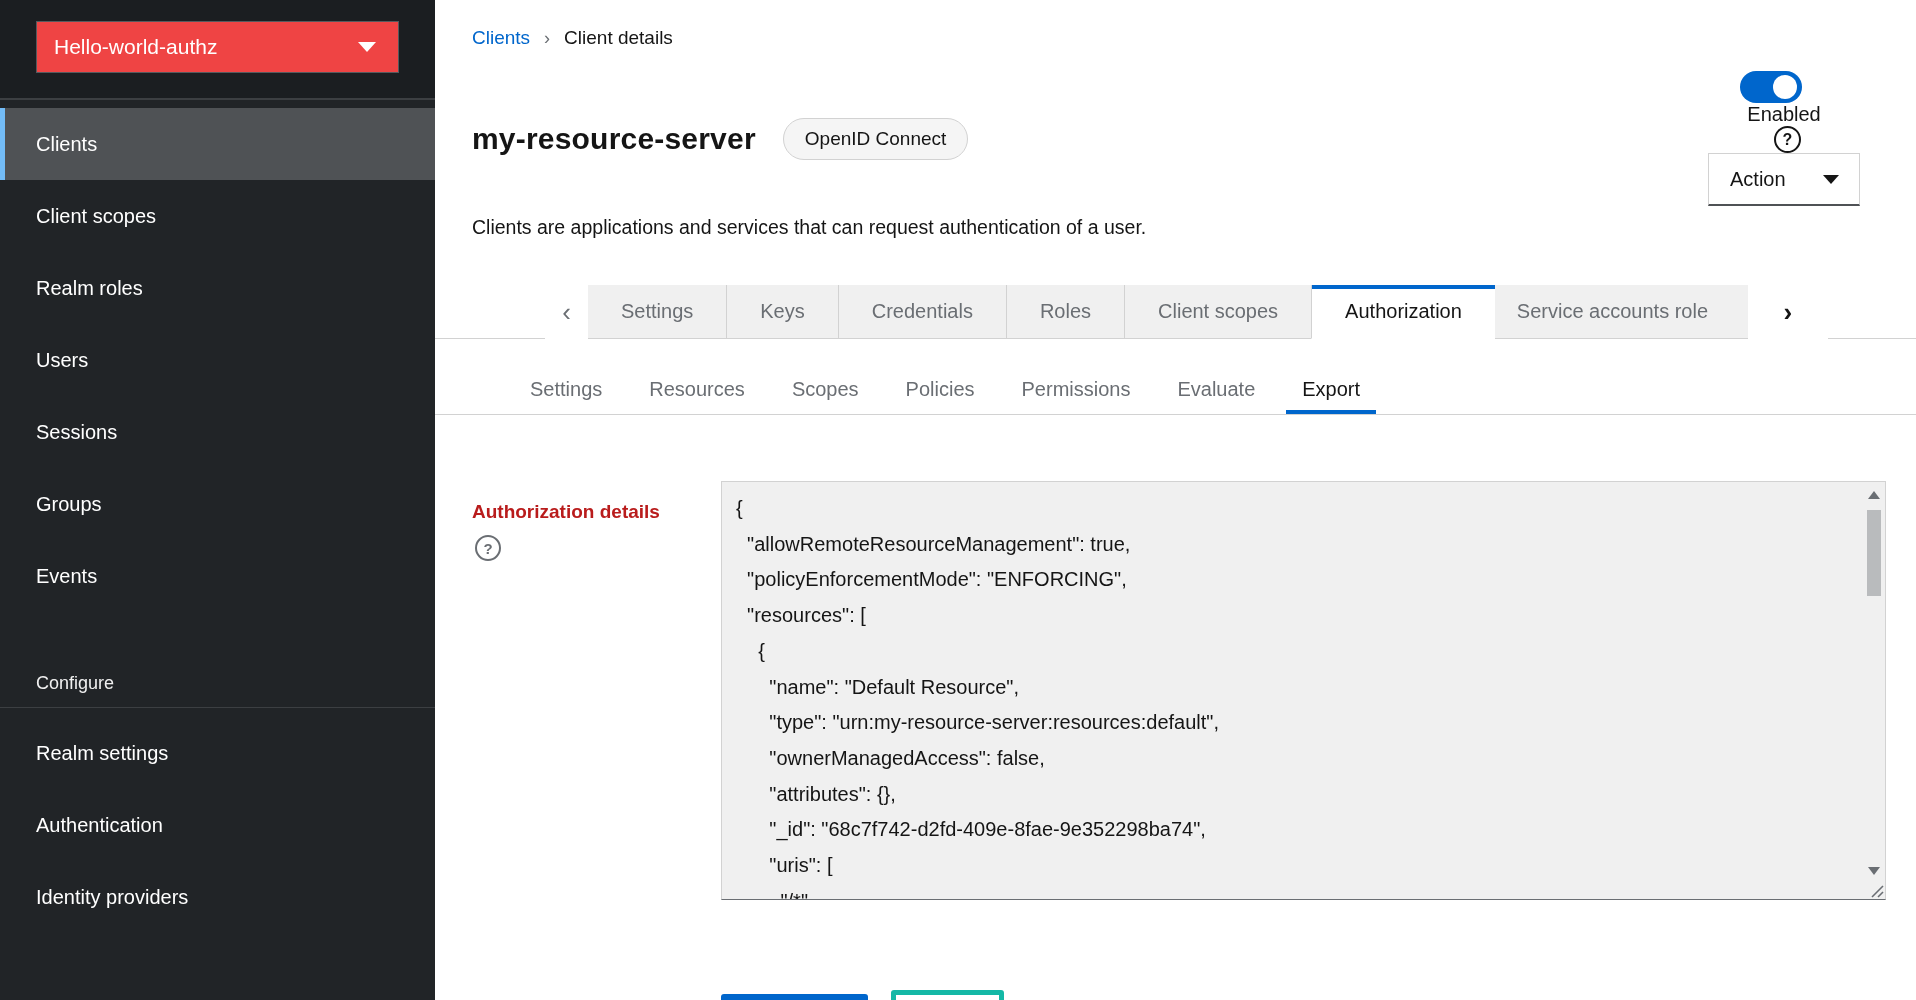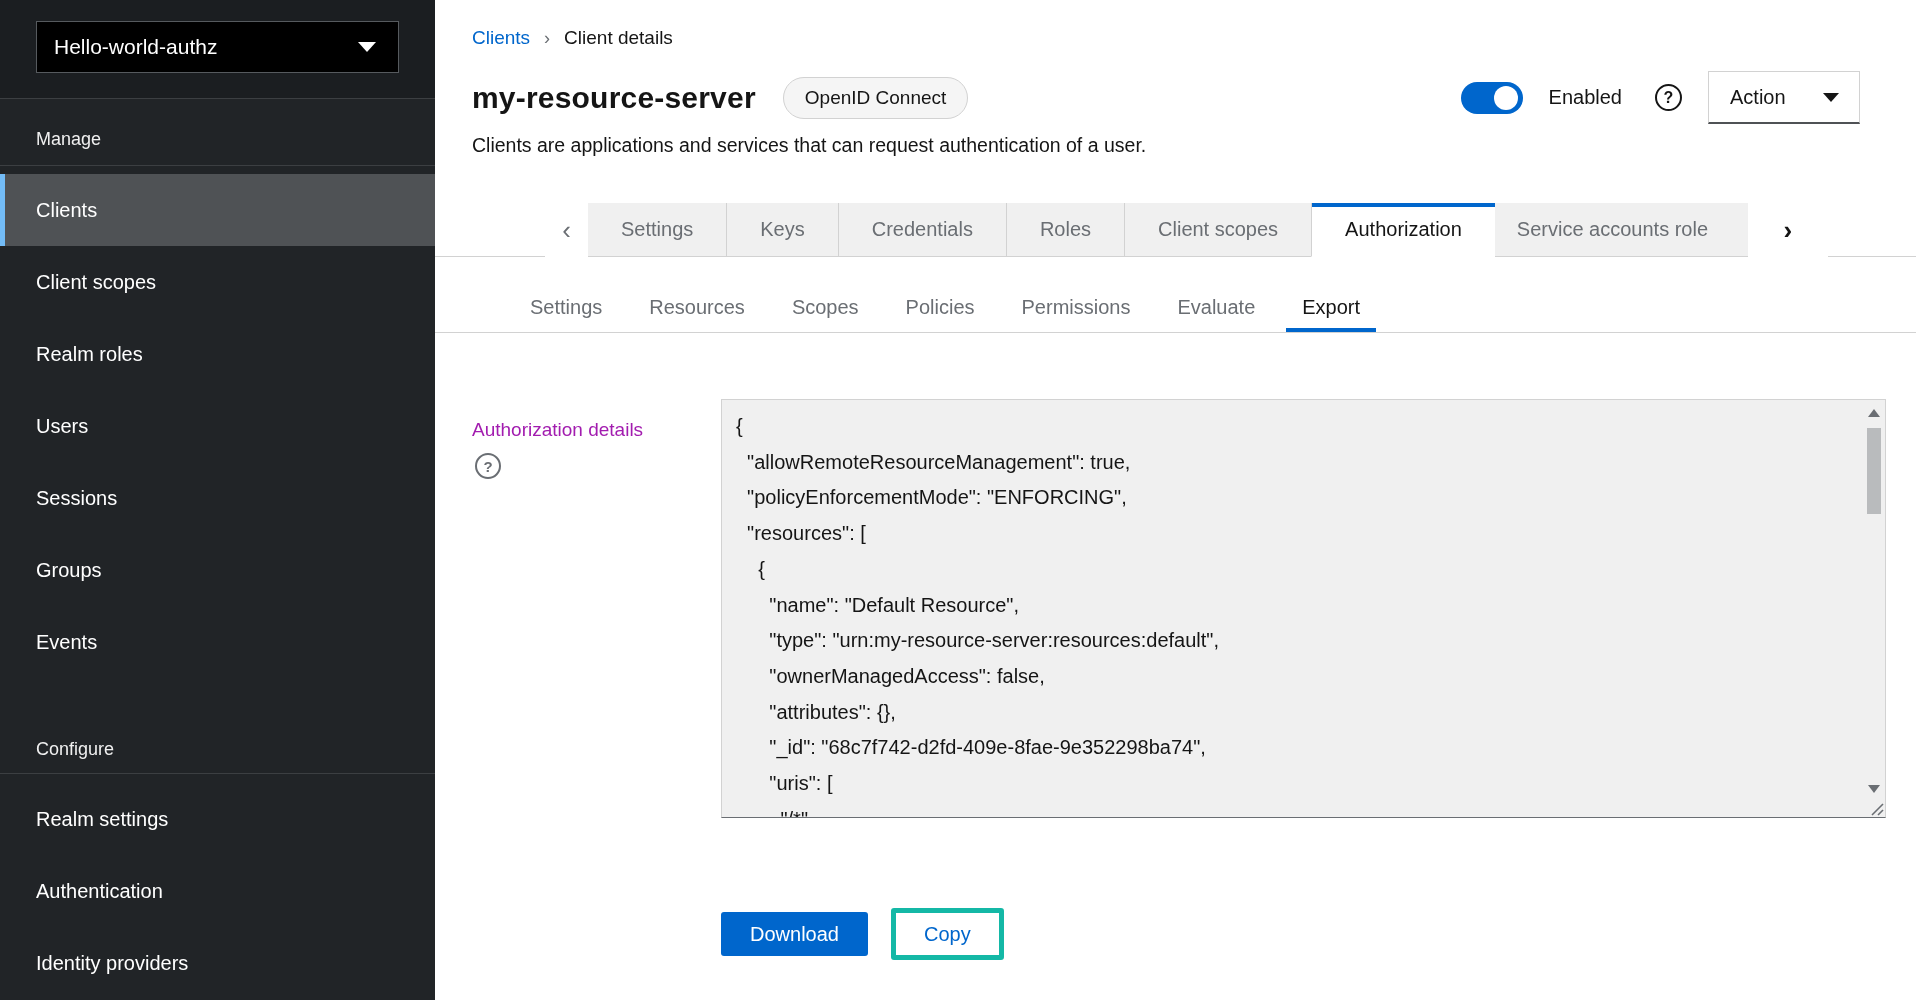--- a/index.html
+++ b/index.html
@@ -18,21 +18,21 @@
     background: #212427; color: #fff;
     display: flex; flex-direction: column;
   }
   .sidebar-top {
     height: 99px; background: #1b1e21;
     border-bottom: 1px solid #3c3f42;
     padding: 21px 36px 0 36px;
   }
   .realm-selector {
     width: 363px; height: 52px;
-    background: #000000; border: 1px solid #565a5e;
+    background: #ef4444; border: 1px solid #565a5e;
     display: flex; align-items: center; justify-content: space-between;
     padding: 0 22px 0 17px;
     font-size: 21px; color: #fff; cursor: pointer;
   }
   .caret-down-white {
     width: 0; height: 0;
     border-left: 9px solid transparent; border-right: 9px solid transparent;
     border-top: 10px solid #fff;
   }
   .nav-group-label {
@@ -69,21 +69,21 @@
     padding: 22px 56px 0 37px;
     gap: 8px;
   }
   .page-title { font-size: 30px; font-weight: 700; color: #151515; letter-spacing: 0.2px; }
   .badge {
     margin-left: 19px; height: 42px;
     border: 1px solid #d2d2d2; border-radius: 21px; background: #f5f5f5;
     padding: 0 21px; display: flex; align-items: center;
     font-size: 19px; color: #151515;
   }
-  .header-controls { margin-left: auto; display: flex; align-items: center; }
+  .header-controls { margin-left: auto; display: flex; align-items: center; flex-direction: column; }
   .toggle {
     width: 62px; height: 32px; border-radius: 16px;
     background: #0066cc; position: relative; cursor: pointer;
   }
   .toggle .knob {
     position: absolute; top: 4px; right: 5px;
     width: 24px; height: 24px; border-radius: 50%; background: #fff;
   }
   .enabled-label { margin-left: 26px; font-size: 20px; color: #151515; }
   .help-icon {
@@ -150,21 +150,21 @@
   .subtab {
     display: flex; align-items: center;
     padding: 0 16px; margin-right: 15px;
     font-size: 20px; color: #6a6e73; cursor: pointer; white-space: nowrap;
   }
   .subtab.active { color: #151515; box-shadow: inset 0 -4px 0 #0066cc; }
 
   
   .form-row { display: flex; margin-top: 66px; padding-left: 37px; }
   .form-label-col { width: 249px; flex: 0 0 249px; padding-top: 20px; }
-  .form-label { font-size: 19px; font-weight: 400; color: #a21caf; }
+  .form-label { font-size: 19px; font-weight: 700; color: #b91c1c; }
   .form-help-icon {
     width: 26px; height: 26px; border-radius: 50%;
     border: 2px solid #6a6e73; color: #6a6e73;
     display: flex; align-items: center; justify-content: center;
     font-size: 15px; font-weight: 700; line-height: 1;
     margin-top: 12px; margin-left: 3px; cursor: pointer;
   }
   .json-area {
     width: 1165px; height: 419px; position: relative;
     background: #f0f0f0;
@@ -217,21 +217,20 @@
 
   <nav class="sidebar">
     <div class="sidebar-top">
       <div class="realm-selector">
         <span>Hello-world-authz</span>
         <span class="caret-down-white"></span>
       </div>
     </div>
 
     <div>
-      <div class="nav-group-label">Manage</div>
       <div class="nav-divider"></div>
       <div class="nav-list">
         <div class="nav-item active">
           <span>Clients</span>
         </div>
         <div class="nav-item">
           <span>Client scopes</span>
         </div>
         <div class="nav-item">
           <span>Realm roles</span>

